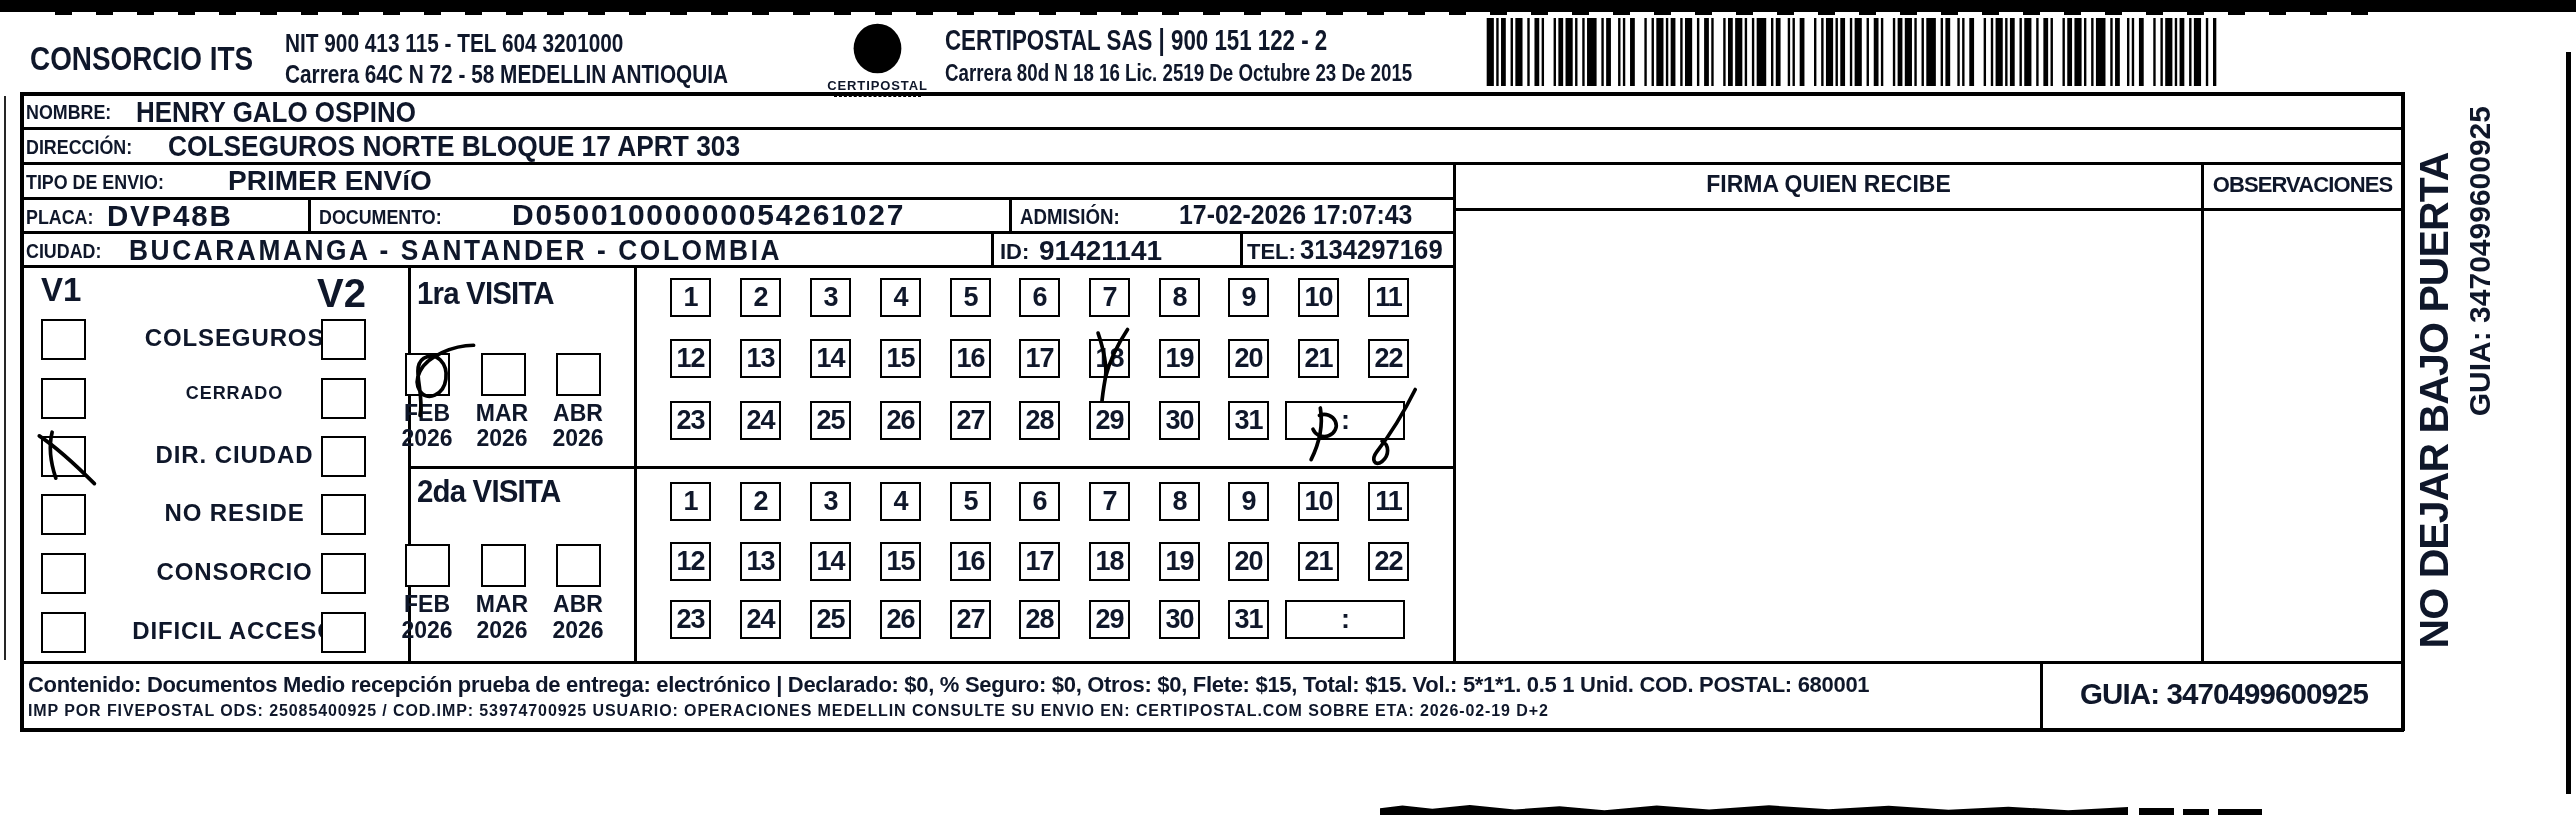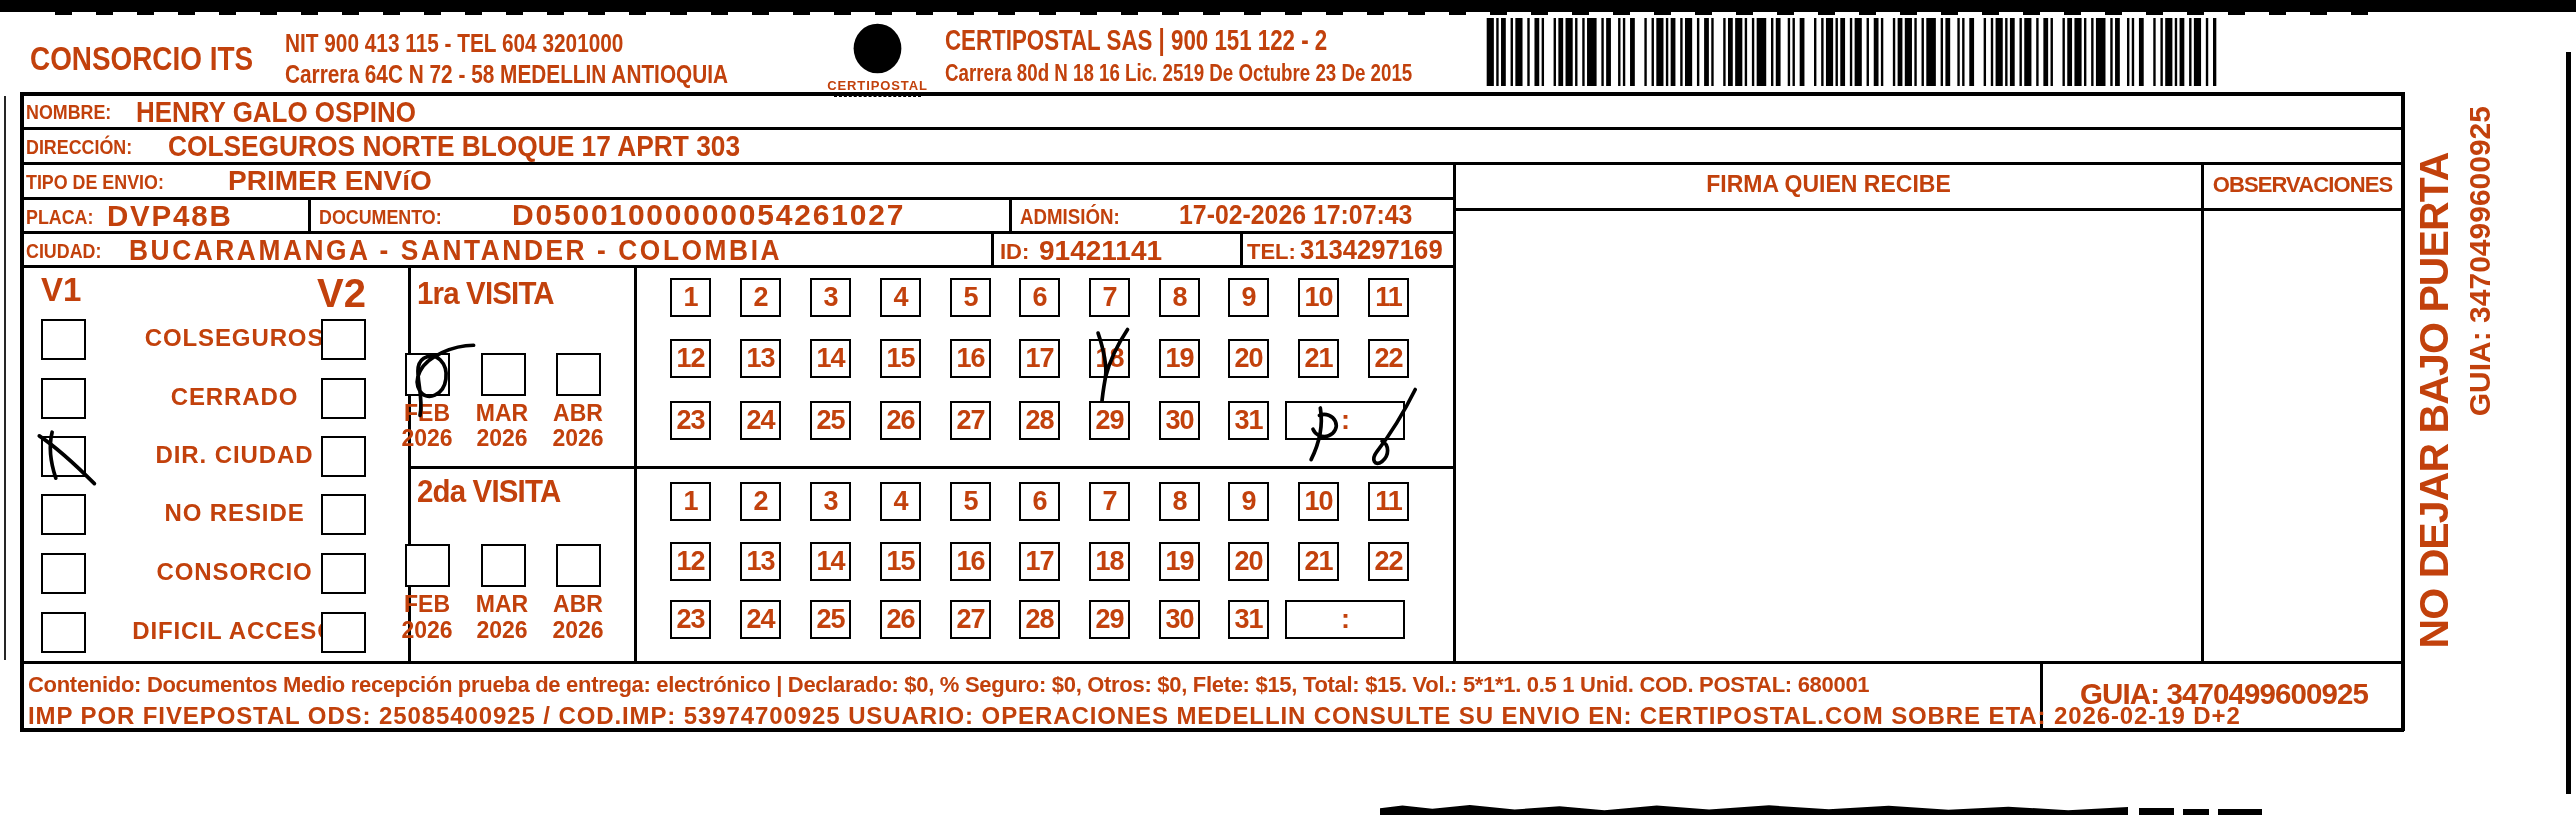--- a/index.html
+++ b/index.html
@@ -1,17 +1,17 @@
 <!DOCTYPE html>
 <html style="font-size:14.7px"><head>
 <meta charset="utf-8">
 <style>
   html,body{margin:0;padding:0;background:#fff;}
   #doc{position:relative;width:2576px;height:816px;background:#fff;overflow:hidden;
-       font-family:"Liberation Sans",sans-serif;color:#c2410c;}
+       font-family:"Liberation Sans",sans-serif;color:#0f172a;}
   .t{position:absolute;white-space:nowrap;font-weight:bold;transform-origin:0 50%;}
   .ln{position:absolute;background:#000;}
   .box{position:absolute;border:2.8px solid #000;background:#fff;}
   .day{position:absolute;border:2.8px solid #000;display:flex;align-items:center;justify-content:center;
        font-weight:bold;font-size:27px;letter-spacing:-0.9px;background:#fff;}
   .mark{position:absolute;pointer-events:none;}
   .center{text-align:center;}
   svg path{fill:none;stroke:#000;stroke-linecap:round;stroke-linejoin:round;}
 </style>
 </head>
@@ -184,36 +184,36 @@
   <div style="position:absolute;left:1456px;top:211px;width:745px;height:450px;"></div>
   <div style="position:absolute;left:2204px;top:211px;width:197px;height:450px;"></div>
 
   <div class="t" style="left:41px;top:271px;font-size:33px;">V1</div>
   <div class="t" style="left:317px;top:271px;font-size:40px;">V2</div>
 
   <div class="t" style="left:417px;top:275px;font-size:32px;letter-spacing:-0.9px;transform:scaleX(.92);">1ra VISITA</div>
   <div class="t" style="left:417px;top:473px;font-size:32px;letter-spacing:-0.9px;transform:scaleX(.92);">2da VISITA</div>
 
   <div class="t" style="left:28px;top:672px;font-size:22px;letter-spacing:-0.3px;">Contenido: Documentos Medio recepción prueba de entrega: electrónico | Declarado: $0, % Seguro: $0, Otros: $0, Flete: $15, Total: $15. Vol.: 5*1*1. 0.5  1 Unid. COD. POSTAL: 680001</div>
-  <div class="t" style="left:28px;top:702px;font-size:24px;letter-spacing:0.9px;">IMP POR FIVEPOSTAL ODS: 25085400925 / COD.IMP: 53974700925 USUARIO: OPERACIONES MEDELLIN CONSULTE SU ENVIO EN: CERTIPOSTAL.COM SOBRE ETA: 2026-02-19 D+2</div>
+  <div class="t" style="left:28px;top:702px;font-size:16px;letter-spacing:0.9px;">IMP POR FIVEPOSTAL ODS: 25085400925 / COD.IMP: 53974700925 USUARIO: OPERACIONES MEDELLIN CONSULTE SU ENVIO EN: CERTIPOSTAL.COM SOBRE ETA: 2026-02-19 D+2</div>
   <div class="t center" style="left:2049px;top:677px;width:350px;font-size:29.5px;letter-spacing:-0.9px;">GUIA: 3470499600925</div>
 
   <div style="position:absolute;left:2408px;top:106px;width:99px;height:589px;">
     <div style="width:589px;height:99px;transform:rotate(-90deg) translate(-589px,0);transform-origin:top left;text-align:right;">
       <div class="center" style="font-weight:bold;font-size:41px;letter-spacing:-0.9px;line-height:52px;white-space:nowrap;">NO DEJAR BAJO PUERTA</div>
       <div style="font-weight:bold;font-size:30px;line-height:39px;white-space:nowrap;">GUIA: 3470499600925</div>
     </div>
   </div>
 
   <div id="dynamic"></div>
 <div class="box" style="left: 41px; top: 319px; width: 41px; height: 37px;"></div>
     <div class="t center" style="left: 87px; top: 324px; width: 295px; font-size: 24px; letter-spacing: 0.9px;">COLSEGUROS</div>
     <div class="box" style="left: 321px; top: 319px; width: 41px; height: 37px;"></div>
     <div class="box" style="left: 41px; top: 378px; width: 41px; height: 37px;"></div>
-    <div class="t center" style="left: 87px; top: 383px; width: 295px; font-size: 24px; letter-spacing: 0.9px;">CERRADO</div>
+    <div class="t center" style="left: 87px; top: 383px; width: 295px; font-size: 18px; letter-spacing: 0.9px;">CERRADO</div>
     <div class="box" style="left: 321px; top: 378px; width: 41px; height: 37px;"></div>
     <div class="box" style="left: 41px; top: 436px; width: 41px; height: 37px;"></div>
     <div class="t center" style="left: 87px; top: 441px; width: 295px; font-size: 24px; letter-spacing: 0.9px;">DIR. CIUDAD</div>
     <div class="box" style="left: 321px; top: 436px; width: 41px; height: 37px;"></div>
     <svg width="74" height="68" viewBox="0 0 80 74" class="mark" style="left: 28px; top: 423px;">
       <path d="M26 10 C22 26 24 42 30 60" stroke-width="4"></path>
       <path d="M12 14 C30 26 48 42 72 66" stroke-width="4"></path>
     </svg>
     <div class="box" style="left: 41px; top: 494px; width: 41px; height: 37px;"></div>
     <div class="t center" style="left: 87px; top: 499px; width: 295px; font-size: 24px; letter-spacing: 0.9px;">NO RESIDE</div>

